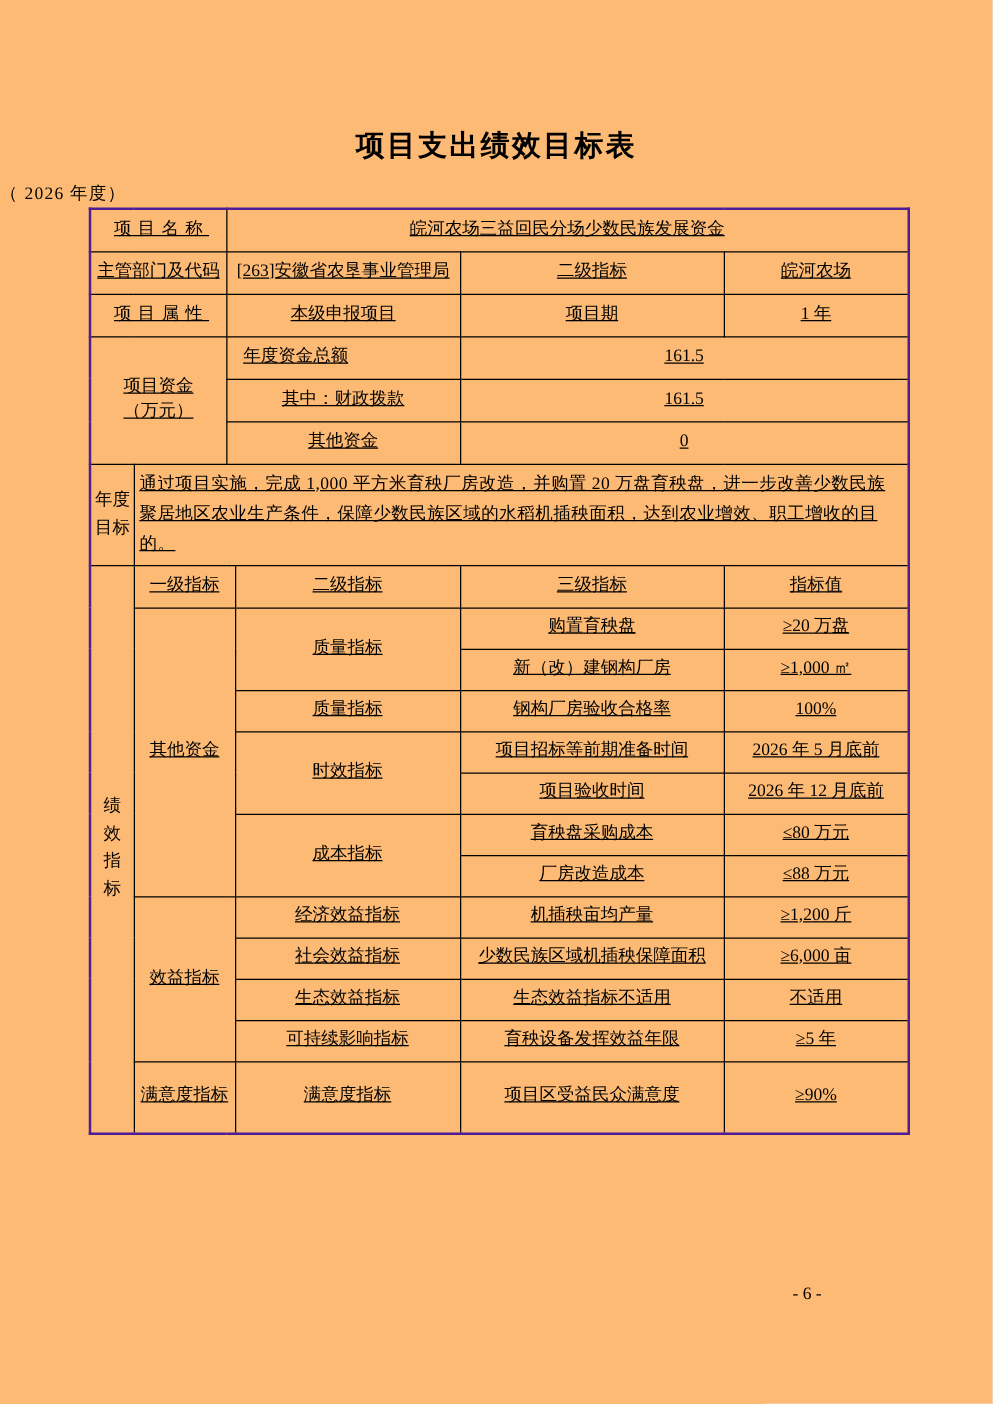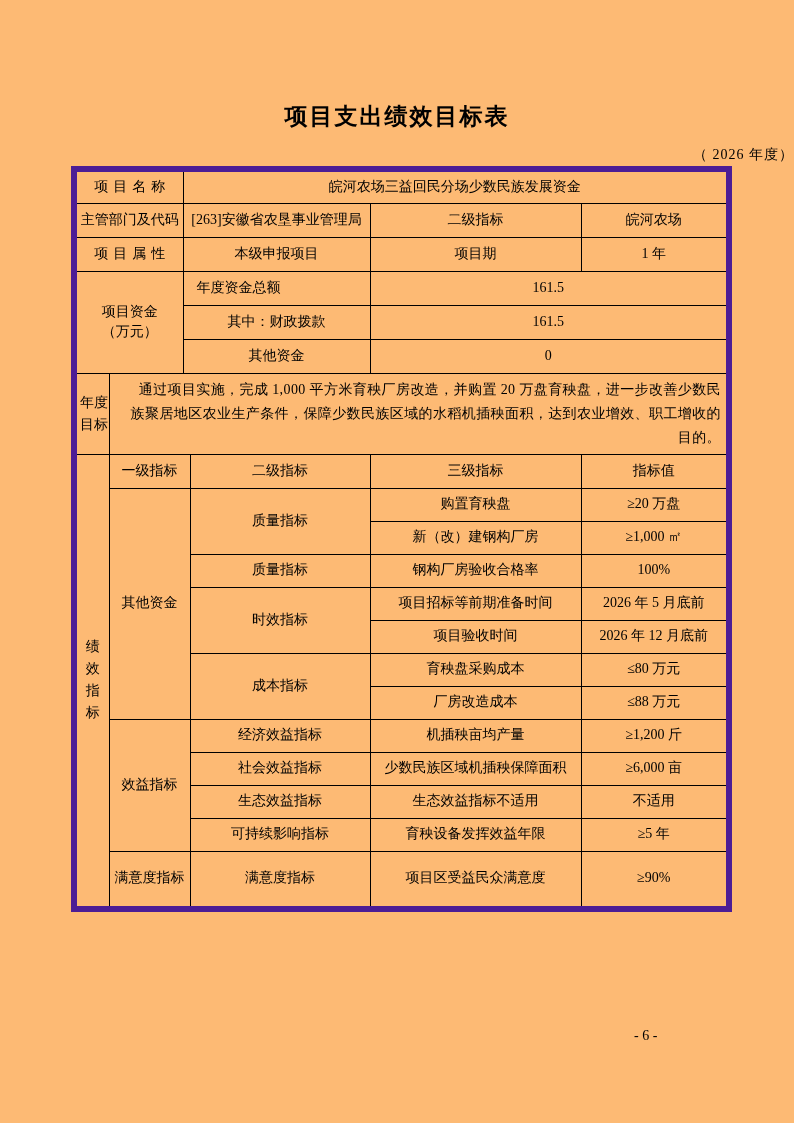--- a/index.html
+++ b/index.html
@@ -14,48 +14,49 @@
     overflow:hidden;
   }
   .doc-title {
     position:absolute; top:101px; left:0; width:100%;
     text-align:center;
     font-family:"Liberation Sans","DejaVu Sans",sans-serif;
     font-size:23px; font-weight:bold; letter-spacing:2px;
   }
   .doc-subtitle {
     position:absolute; top:146px; left:0; width:100%;
-    text-align:right;
+    text-align:left;
     font-size:14px; letter-spacing:1px;
   }
   table.main {
     position:absolute; left:71px; top:166px;
     width:655px;
     border-collapse:collapse;
     table-layout:fixed;
-    border:6px solid #4c1d95;
+    border:2px solid #4c1d95;
+    text-decoration:underline;
   }
   td {
     border:1px solid #000;
     text-align:center;
     vertical-align:middle;
     font-size:14px;
     line-height:1.35;
     padding:1px 2px;
     overflow:hidden;
   }
   tr.h34 { height:34px; }
   tr.h33 { height:33px; }
   tr.h75 { height:75px; }
   tr.h58 { height:58px; }
   .sp { letter-spacing:5px; text-indent:5px; }
   .fund-first { text-align:left; padding-left:13px;margin-left:29px; }
   .goal-cell {
-    text-align:right;
-    padding:4px 5px 4px 17px;
+    text-align:left;
+    padding:4px 5px 4px 4px;
     line-height:24px;
     letter-spacing:0.4px;
   }
   .vtext {
     display:inline-block;
     width:16px;
     word-break:break-all;
     line-height:22px;
     text-align:center;
   }

